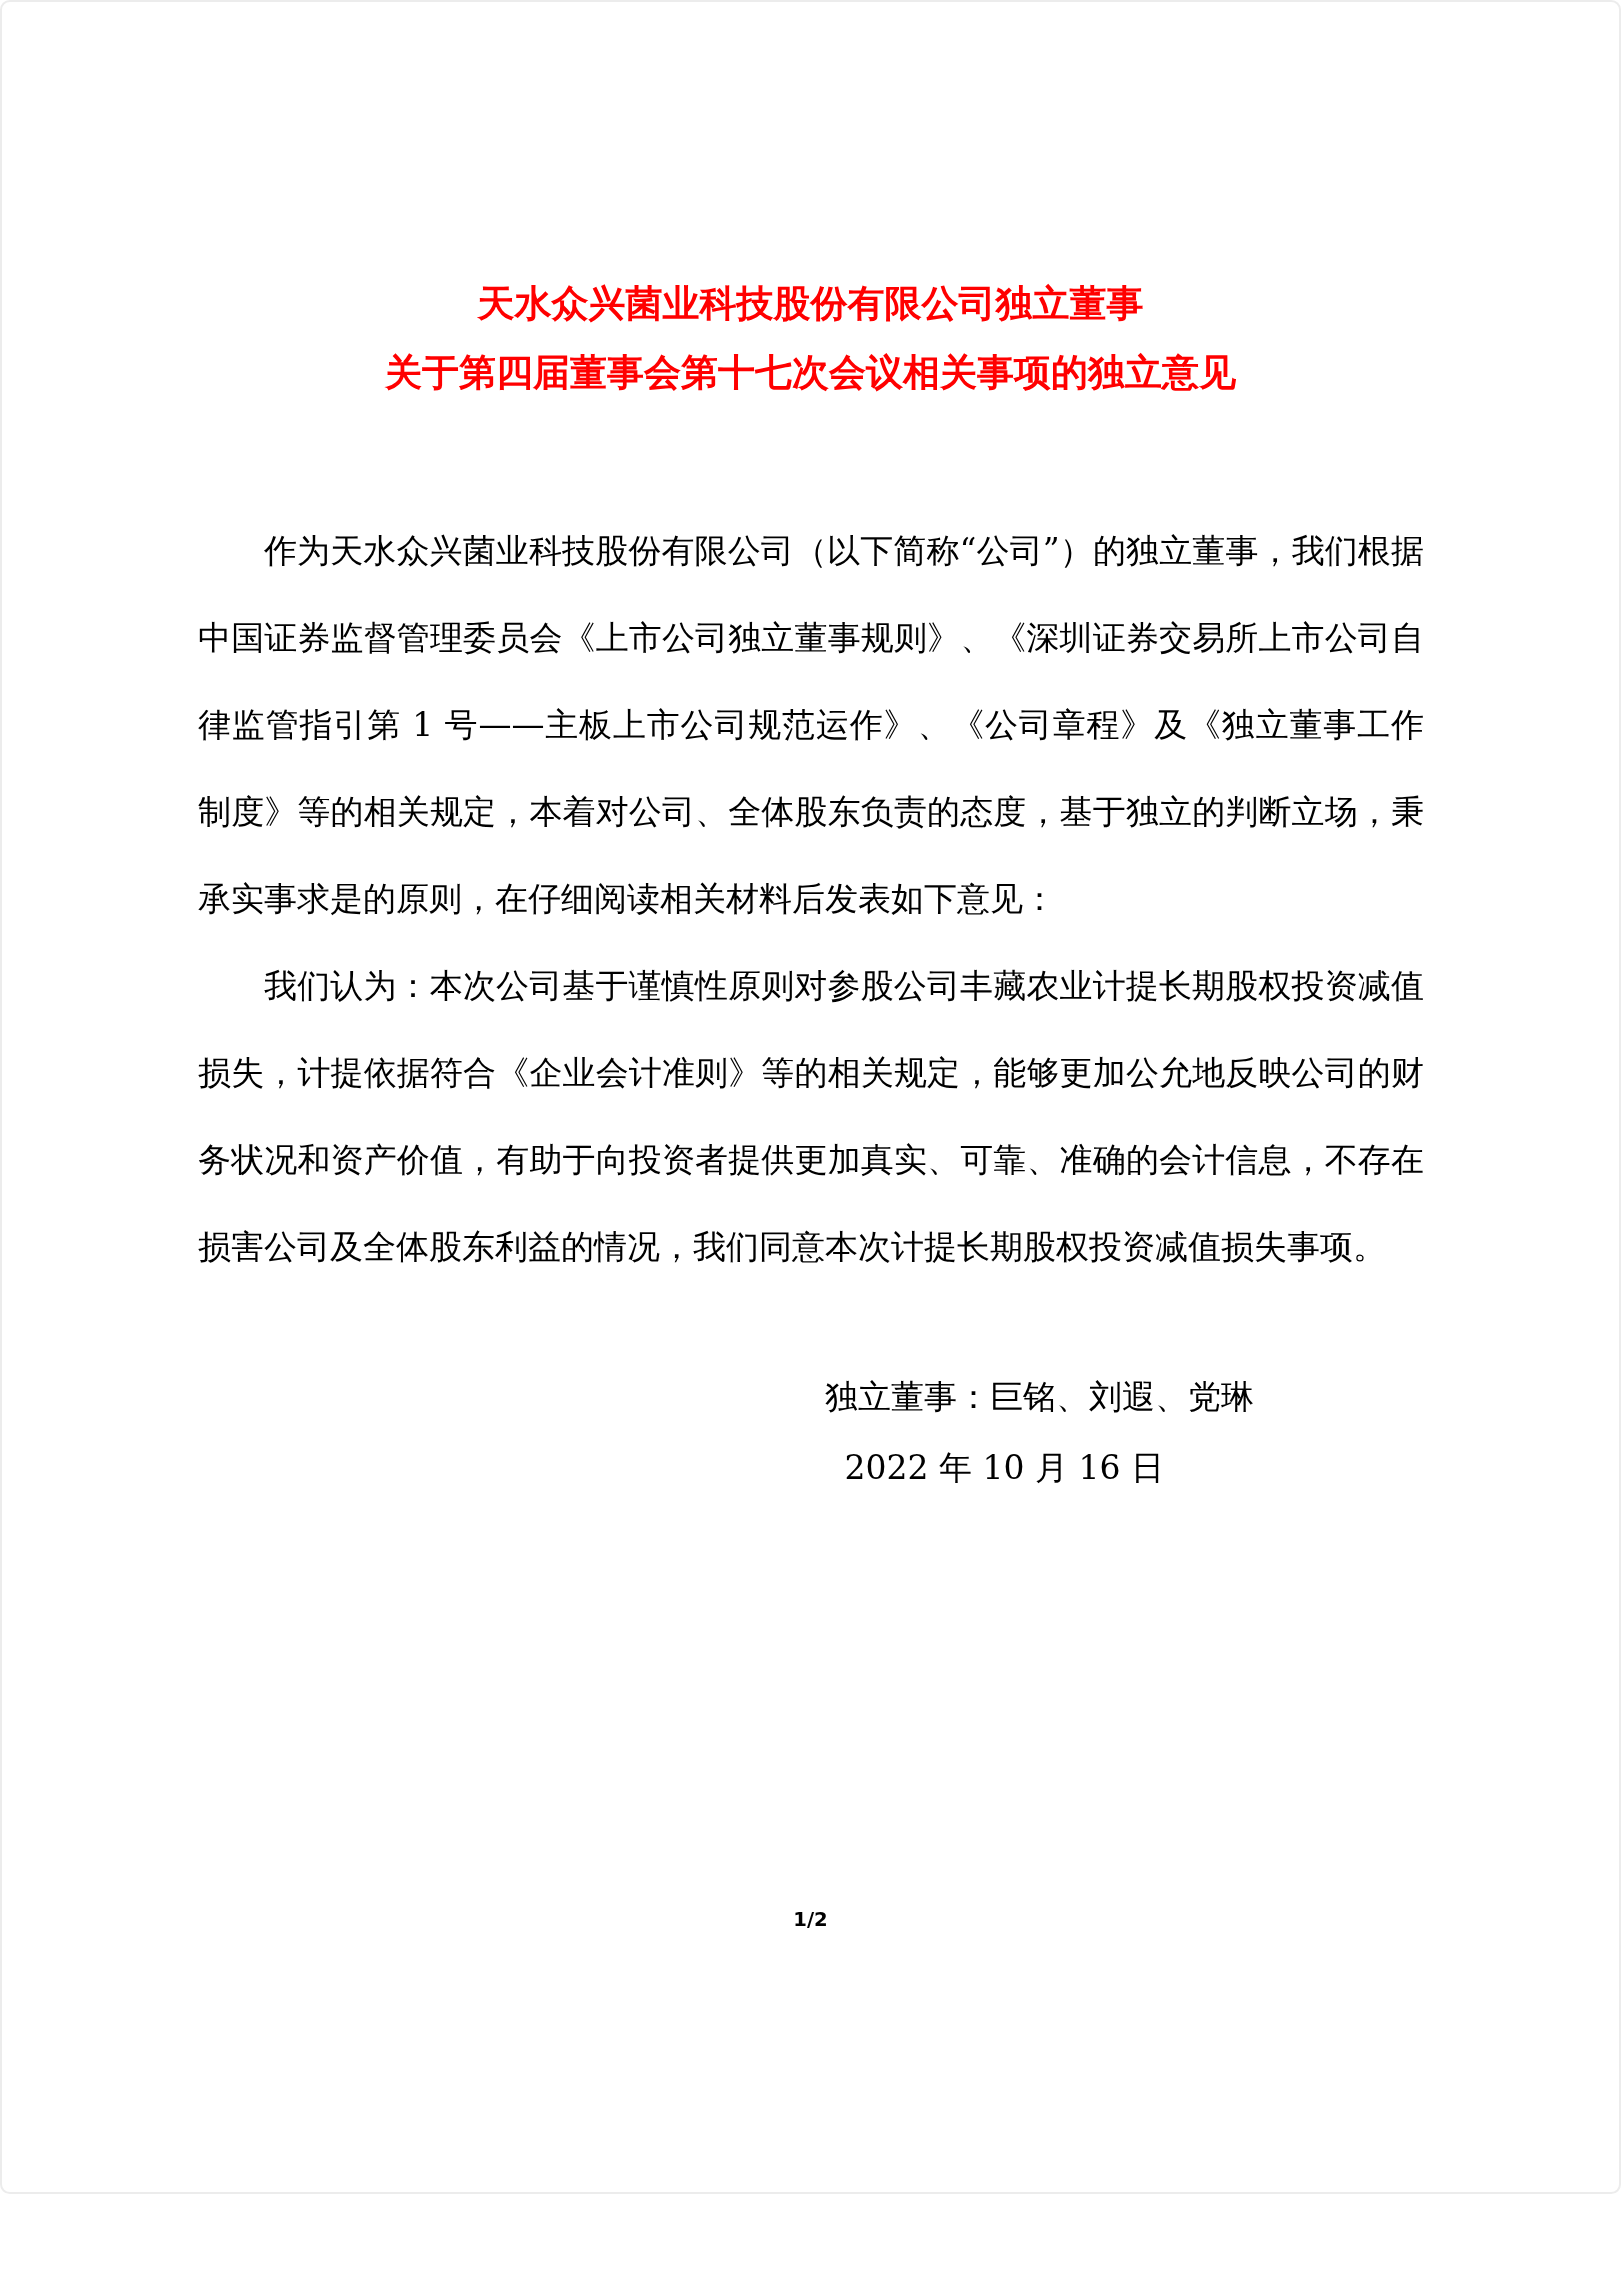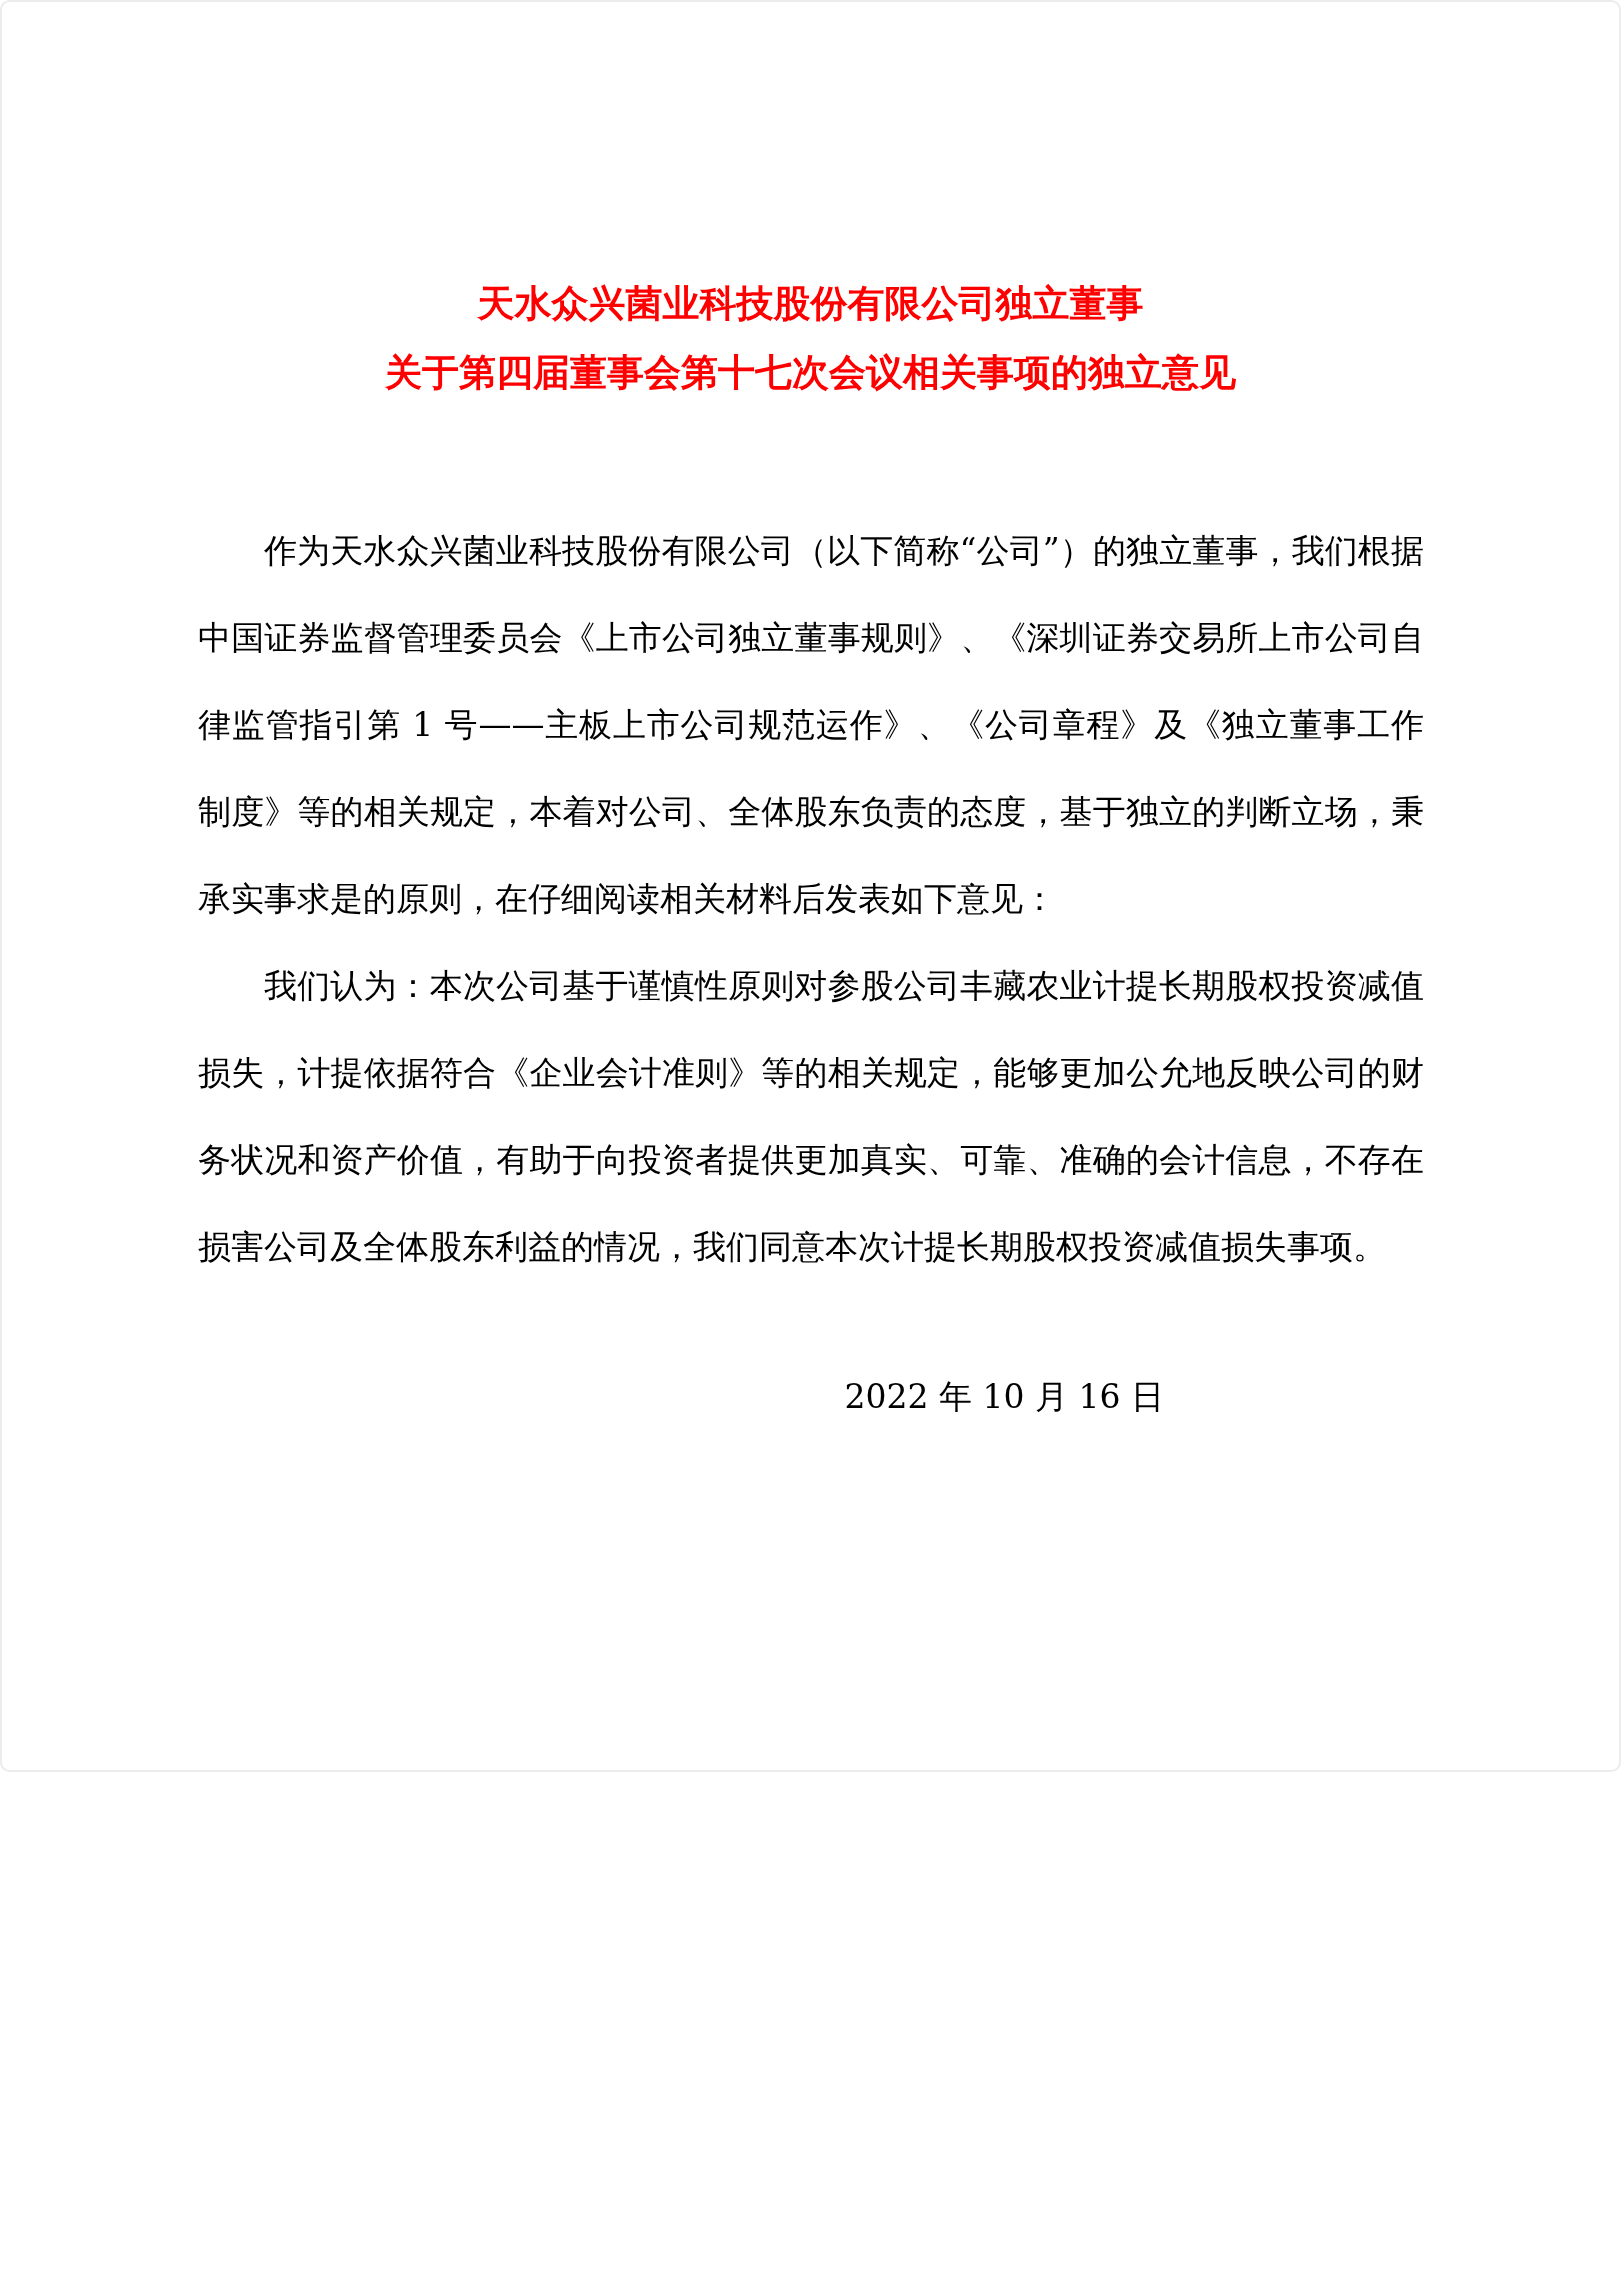--- a/index.html
+++ b/index.html
@@ -3,21 +3,21 @@
 <meta charset="utf-8">
 <style>
   html, body {
     margin: 0;
     padding: 0;
     background: #ffffff;
   }
   .page {
     position: relative;
     width: 1621px;
-    height: 1772px;
+    height: 2194px;
     background: #ffffff;
     box-sizing: border-box;
     border: 2px solid #ececec;
     border-radius: 9.8px;
     overflow: hidden;
     font-family: "DejaVu Serif", "Liberation Serif", serif;
     color: #000000;
   }
   .doc-title {
     margin-top: 267px;
@@ -72,19 +72,20 @@
     <div>天水众兴菌业科技股份有限公司独立董事</div>
     <div>关于第四届董事会第十七次会议相关事项的独立意见</div>
   </div>
 
   <div class="doc-body">
     <p>作为天水众兴菌业科技股份有限公司（以下简称“公司”）的独立董事，我们根据中国证券监督管理委员会《上市公司独立董事规则》、《深圳证券交易所上市公司自律监管指引第 1 号——主板上市公司规范运作》、《公司章程》及《独立董事工作制度》等的相关规定，本着对公司、全体股东负责的态度，基于独立的判断立场，秉承实事求是的原则，在仔细阅读相关材料后发表如下意见：</p>
     <p>我们认为：本次公司基于谨慎性原则对参股公司丰藏农业计提长期股权投资减值损失，计提依据符合《企业会计准则》等的相关规定，能够更加公允地反映公司的财务状况和资产价值，有助于向投资者提供更加真实、可靠、准确的会计信息，不存在损害公司及全体股东利益的情况，我们同意本次计提长期股权投资减值损失事项。</p>
   </div>
 
   <div class="signature-block">
+    <div class="signature-line">独立董事：巨铭、刘遐、党琳</div>
     <div class="date-line">2022 年 10 月 16 日</div>
   </div>
 
   <div class="page-footer">1/2</div>
 
 </div>
 
 
 </body></html>

